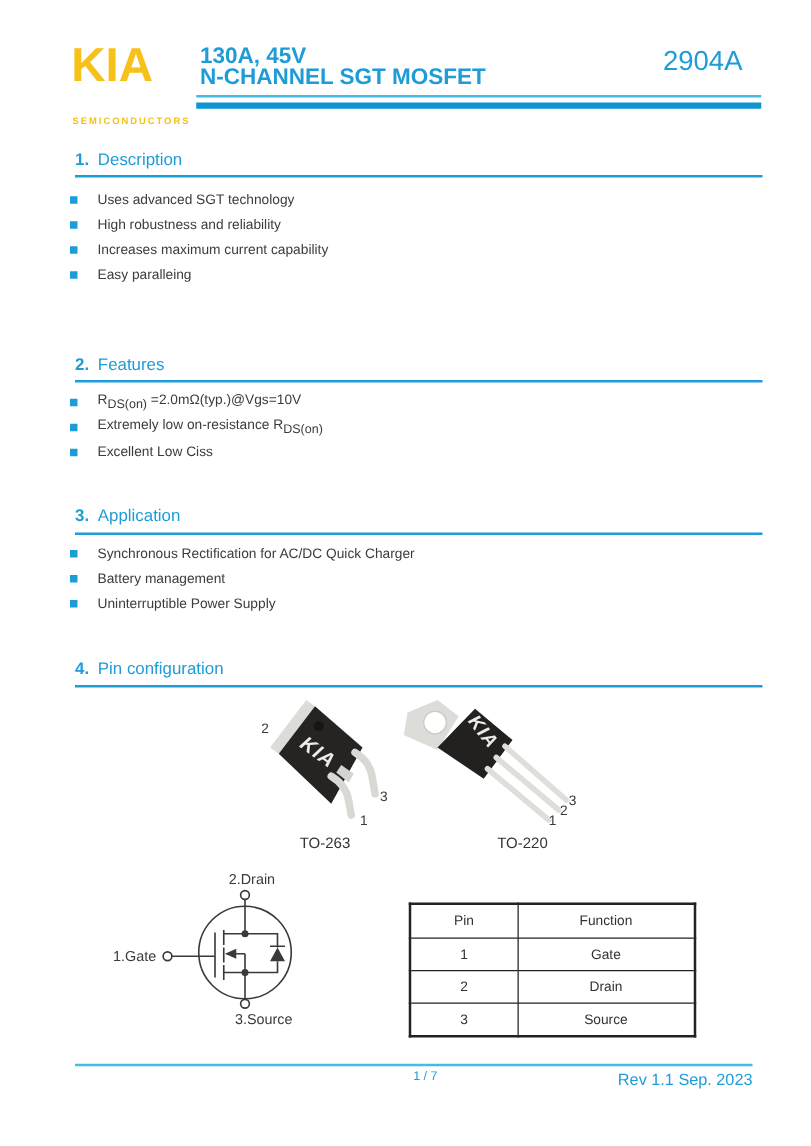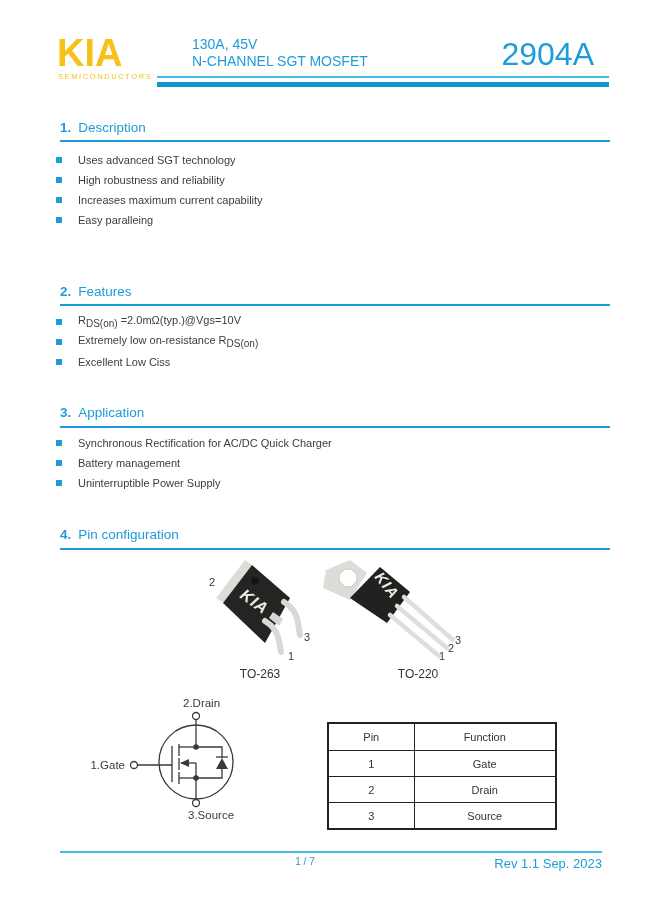--- a/index.html
+++ b/index.html
@@ -2,23 +2,23 @@
 <html style="--accent: #1E9CD8; --rule_light: #45BCE5; --rule_dark: #0E96D2; --brand_yellow: #F6C119; --text: #3C3C3C;"><head>
 <meta charset="utf-8">
 <style>
   html,body{margin:0;padding:0;background:#ffffff;}
   .page{position:relative;width:649px;height:917px;background:#fff;overflow:hidden;
         font-family:"Liberation Sans", sans-serif;color:var(--text);}
   .abs{position:absolute;}
 
   
   .logo-text{left:57px;top:32px;font-size:38px;font-weight:700;color:var(--brand_yellow);line-height:42px;}
-  .logo-sub{left:58px;top:72px;font-size:7.5px;font-weight:400;letter-spacing:1.6px;color:var(--brand_yellow);text-align:center;}
-  .subtitle{left:160px;top:36px;font-size:14px;font-weight:400;color:var(--accent);line-height:17px;margin-left:32px;}
-  .part-number{right:55px;top:36px;font-size:32px;color:var(--accent);font-weight:400;}
+  .logo-sub{left:58px;top:92px;font-size:7.5px;font-weight:700;letter-spacing:1.6px;color:var(--brand_yellow);text-align:center;}
+  .subtitle{left:160px;top:36px;font-size:18px;font-weight:700;color:var(--accent);line-height:17px;}
+  .part-number{right:55px;top:36px;font-size:22px;color:var(--accent);font-weight:400;}
   .rule-thin{left:157px;top:76px;width:452px;height:2px;background:var(--rule_light);}
   .rule-thick{left:157px;top:82px;width:452px;height:5px;background:var(--rule_dark);}
 
   
   .section-heading{left:60px;font-size:13.5px;color:var(--accent);line-height:18px;}
   .section-heading .h-num{font-weight:700;margin-right:7px;}
   .section-heading .h-title{font-weight:400;}
   .h-rule{left:60px;width:550px;height:2px;background:var(--accent);}
   .bullet-list{left:48px;width:540px;}
   .bullet-item{display:flex;align-items:center;height:20px;font-size:11px;color:var(--text);}
@@ -37,21 +37,21 @@
   
   .pin-table{left:300px;top:722px;width:228px;border-collapse:collapse;table-layout:fixed;
              border:2px solid #222;font-size:11px;color:#333;margin-left:27px;}
   .pin-table th,.pin-table td{border:1px solid #222;text-align:center;vertical-align:middle;font-weight:400;}
   .pin-table th{height:24px;}
   .pin-table td{height:23px;}
   .col-pin{width:86px;} .col-fn{width:142px;}
 
   
   .footer-rule{left:60px;top:851px;width:542px;height:2px;background:var(--rule_light);}
-  .footer-page{left:260px;top:856px;width:90px;text-align:center;font-size:10px;color:var(--accent);}
+  .footer-page{left:260px;top:856px;width:90px;text-align:right;font-size:10px;color:var(--accent);}
   .footer-rev{right:47px;top:856px;font-size:13px;color:var(--accent);}
 </style>
 </head>
 <body>
 
 <div class="page">
 
   <div class="abs logo-text">KIA</div>
   <div class="abs logo-sub">SEMICONDUCTORS</div>
   <div class="abs subtitle">

